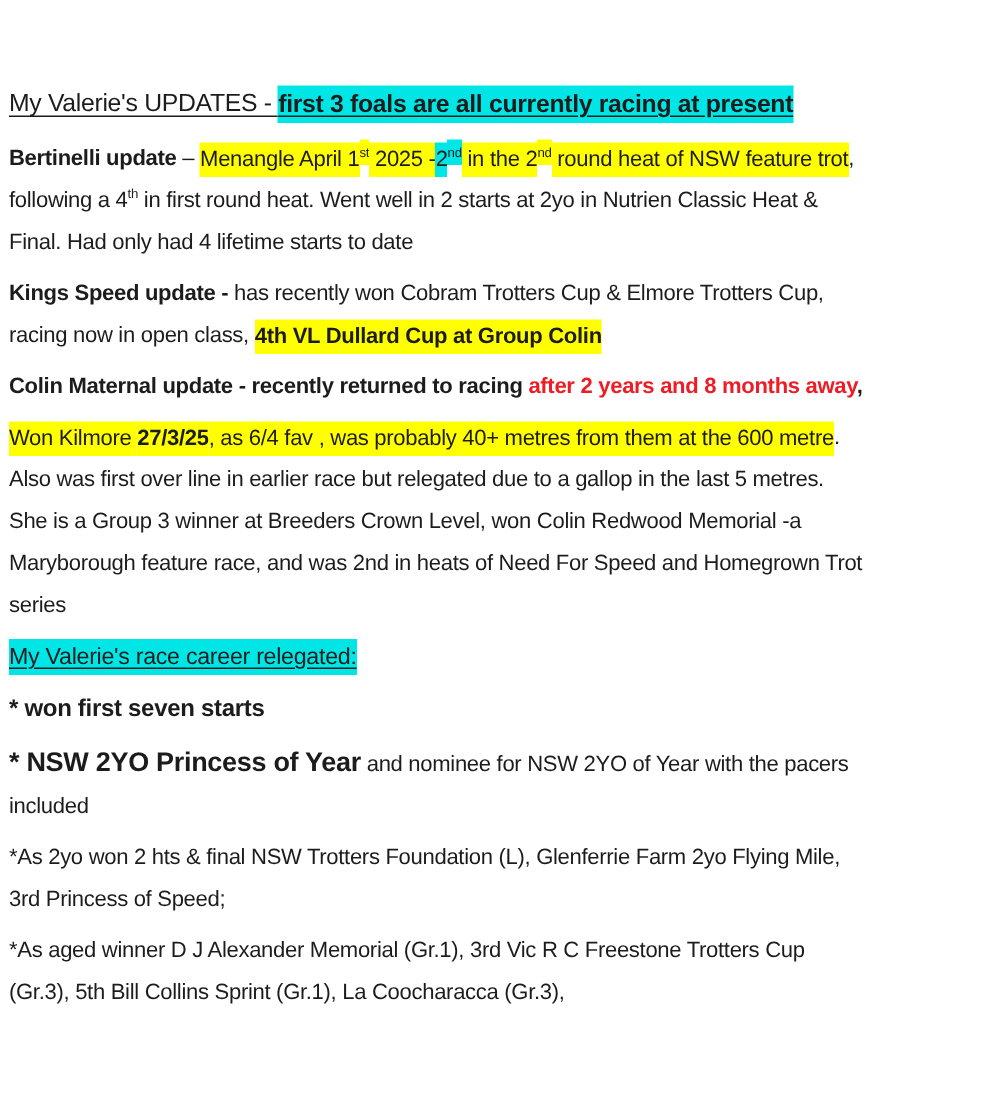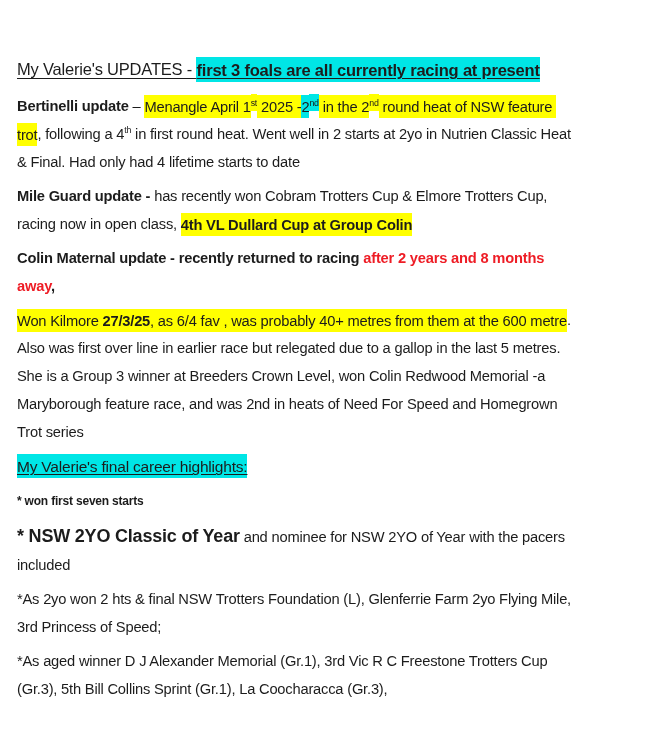--- a/index.html
+++ b/index.html
@@ -12,54 +12,54 @@
     height: 742px;
     overflow: hidden;
     font-family: "Liberation Sans", sans-serif;
     color: var(--text, #1c1c1c);
     letter-spacing: -0.2px;
   }
   .page {
     box-sizing: border-box;
     width: 594px;
     height: 742px;
-    padding: 52px 16px 0 17px;
+    padding: 52px 16px 0 6px;
     background: var(--page-bg, #ffffff);
   }
   p.block {
     margin: 0 0 6px 0;
     max-width: 634px;
     font-size: 14.7px;
     line-height: 28px;
   }
   p.title {
     font-size: 16.5px;
     line-height: 34px;
     margin-bottom: 6px;
   }
   p.heading {
     font-size: 15.5px;
   }
-  p.star-md { font-size: 12px; line-height: 30px; }
+  p.star-md { font-size: 16px; line-height: 30px; }
   .run { white-space: pre-wrap; }
   .b { font-weight: 700; }
   .u { text-decoration: underline; text-underline-offset: 3px; }
   .red { color: var(--red, #ee1c25); }
   .hl-y { background: var(--hl-yellow, #ffff00); padding: 3.5px 0; }
   .hl-c { background: var(--hl-cyan, #00e6e6); padding: 3.5px 0; }
   .sz-lg { font-size: 18px; }
   sup.run { font-size: 60%; line-height: 0; }
 </style>
 </head>
 <body>
 
 <main class="page">
     <p class="block title"><span class="run u">My Valerie's UPDATES - </span><span class="run b u hl-c">first 3 foals are all currently racing at present</span></p>
     <p class="block body"><span class="run b">Bertinelli update</span><span class="run"> – </span><span class="run hl-y">Menangle April 1</span><sup class="run hl-y">st</sup><span class="run hl-y"> 2025 -</span><span class="run hl-c">2</span><sup class="run hl-c">nd</sup><span class="run hl-y"> in the 2</span><sup class="run hl-y">nd</sup><span class="run hl-y"> round heat of NSW feature trot</span><span class="run">, following a 4</span><sup class="run">th</sup><span class="run"> in first round heat. Went well in 2 starts at 2yo in Nutrien Classic Heat &amp; Final. Had only had 4 lifetime starts to date</span></p>
-    <p class="block body"><span class="run b">Mile Guard update -</span><span class="run"> has recently won Cobram Trotters Cup &amp; Elmore Trotters Cup, racing now in open class, </span><span class="run b hl-y">4th VL Dullard Cup at Group Colin</span></p>
+    <p class="block body"><span class="run b">Kings Speed update -</span><span class="run"> has recently won Cobram Trotters Cup &amp; Elmore Trotters Cup, racing now in open class, </span><span class="run b hl-y">4th VL Dullard Cup at Group Colin</span></p>
     <p class="block body"><span class="run b">Colin Maternal update - recently returned to racing </span><span class="run b red">after 2 years and 8 months away</span><span class="run b">,</span></p>
     <p class="block body"><span class="run hl-y">Won Kilmore </span><span class="run b hl-y">27/3/25</span><span class="run hl-y">, as 6/4 fav , was probably 40+ metres from them at the 600 metre</span><span class="run">. Also was first over line in earlier race but relegated due to a gallop in the last 5 metres. She is a Group 3 winner at Breeders Crown Level, won Colin Redwood Memorial -a Maryborough feature race, and was 2nd in heats of Need For Speed and Homegrown Trot series</span></p>
-    <p class="block heading"><span class="run u hl-c">My Valerie's final career highlights:</span></p>
+    <p class="block heading"><span class="run u hl-c">My Valerie's race career relegated:</span></p>
     <p class="block star-md"><span class="run b">* won first seven starts</span></p>
-    <p class="block body"><span class="run b sz-lg">* NSW 2YO Classic of Year</span><span class="run"> and nominee for NSW 2YO of Year with the pacers included</span></p>
+    <p class="block body"><span class="run b sz-lg">* NSW 2YO Princess of Year</span><span class="run"> and nominee for NSW 2YO of Year with the pacers included</span></p>
     <p class="block body"><span class="run">*As 2yo won 2 hts &amp; final NSW Trotters Foundation (L), Glenferrie Farm 2yo Flying Mile, 3rd Princess of Speed;</span></p>
     <p class="block body"><span class="run">*As aged winner D J Alexander Memorial (Gr.1), 3rd Vic R C Freestone Trotters Cup (Gr.3), 5th Bill Collins Sprint (Gr.1), La Coocharacca (Gr.3),</span></p>
   </main>
 
 </body></html>

